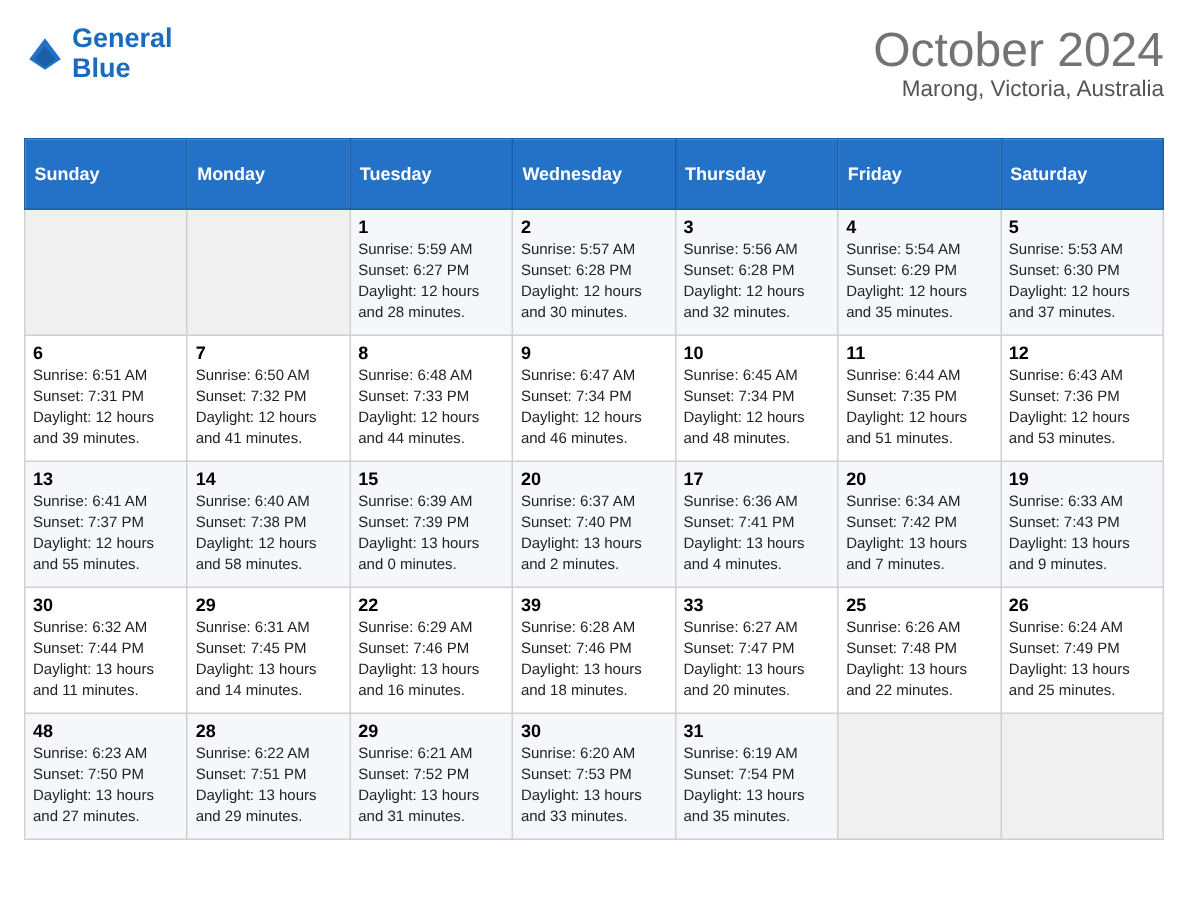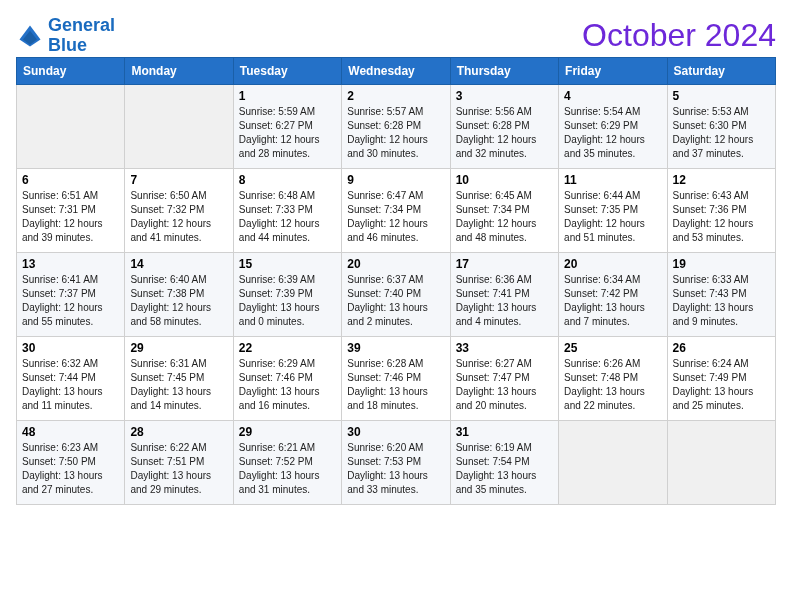--- a/index.html
+++ b/index.html
@@ -6,22 +6,22 @@
     body {
       font-family: Arial, sans-serif;
       background: #fff;
       width: 792px;
       min-height: 612px;
       padding: 16px;
     }
     .header {
       display: flex;
       justify-content: space-between;
-      align-items: center;
-      margin-bottom: 1px;
+      align-items: flex-start;
+      margin-bottom: 24px;
     }
     .logo {
       display: flex;
       align-items: center;
       gap: 4px;
     }
     .logo-text {
       font-size: 18px;
       font-weight: bold;
       color: #333;
@@ -33,37 +33,37 @@
     .logo-icon {
       width: 28px;
       height: 28px;
     }
     .title-block {
       text-align: right;
     }
     .month-year {
       font-size: 32px;
       font-weight: 300;
-      color: #6d28d9;
+      color: #737373;
       line-height: 1.1;
     }
     .location {
       font-size: 15px;
       color: #555;
     }
     table {
       width: 100%;
       border-collapse: collapse;
       font-size: 10.5px;
     }
     thead tr th {
       background: #2471c8;
       color: #fff;
       text-align: left;
-      padding: 6px 6px;
+      padding: 16px 6px;
       font-size: 12px;
       font-weight: 600;
       border: 1px solid #1a5fa8;
     }
     tbody tr td {
       border: 1px solid #d0d0d0;
       vertical-align: top;
       padding: 4px 5px;
       min-height: 80px;
       height: 84px;
@@ -100,20 +100,21 @@
       <polygon points="16,4 28,20 16,28 4,20" fill="#2471c8"></polygon>
       <polygon points="16,10 24,20 16,26 8,20" fill="#1a5fa8"></polygon>
     </svg>
     <div class="logo-text">
       <div><span>General</span></div>
       <div><span>Blue</span></div>
     </div>
   </div>
   <div class="title-block">
     <div class="month-year">October 2024</div>
+    <div class="location">Marong, Victoria, Australia</div>
   </div>
 </div>
 
 <table>
   <thead>
     <tr>
     <th>Sunday</th>
         <th>Monday</th>
         <th>Tuesday</th>
         <th>Wednesday</th>

